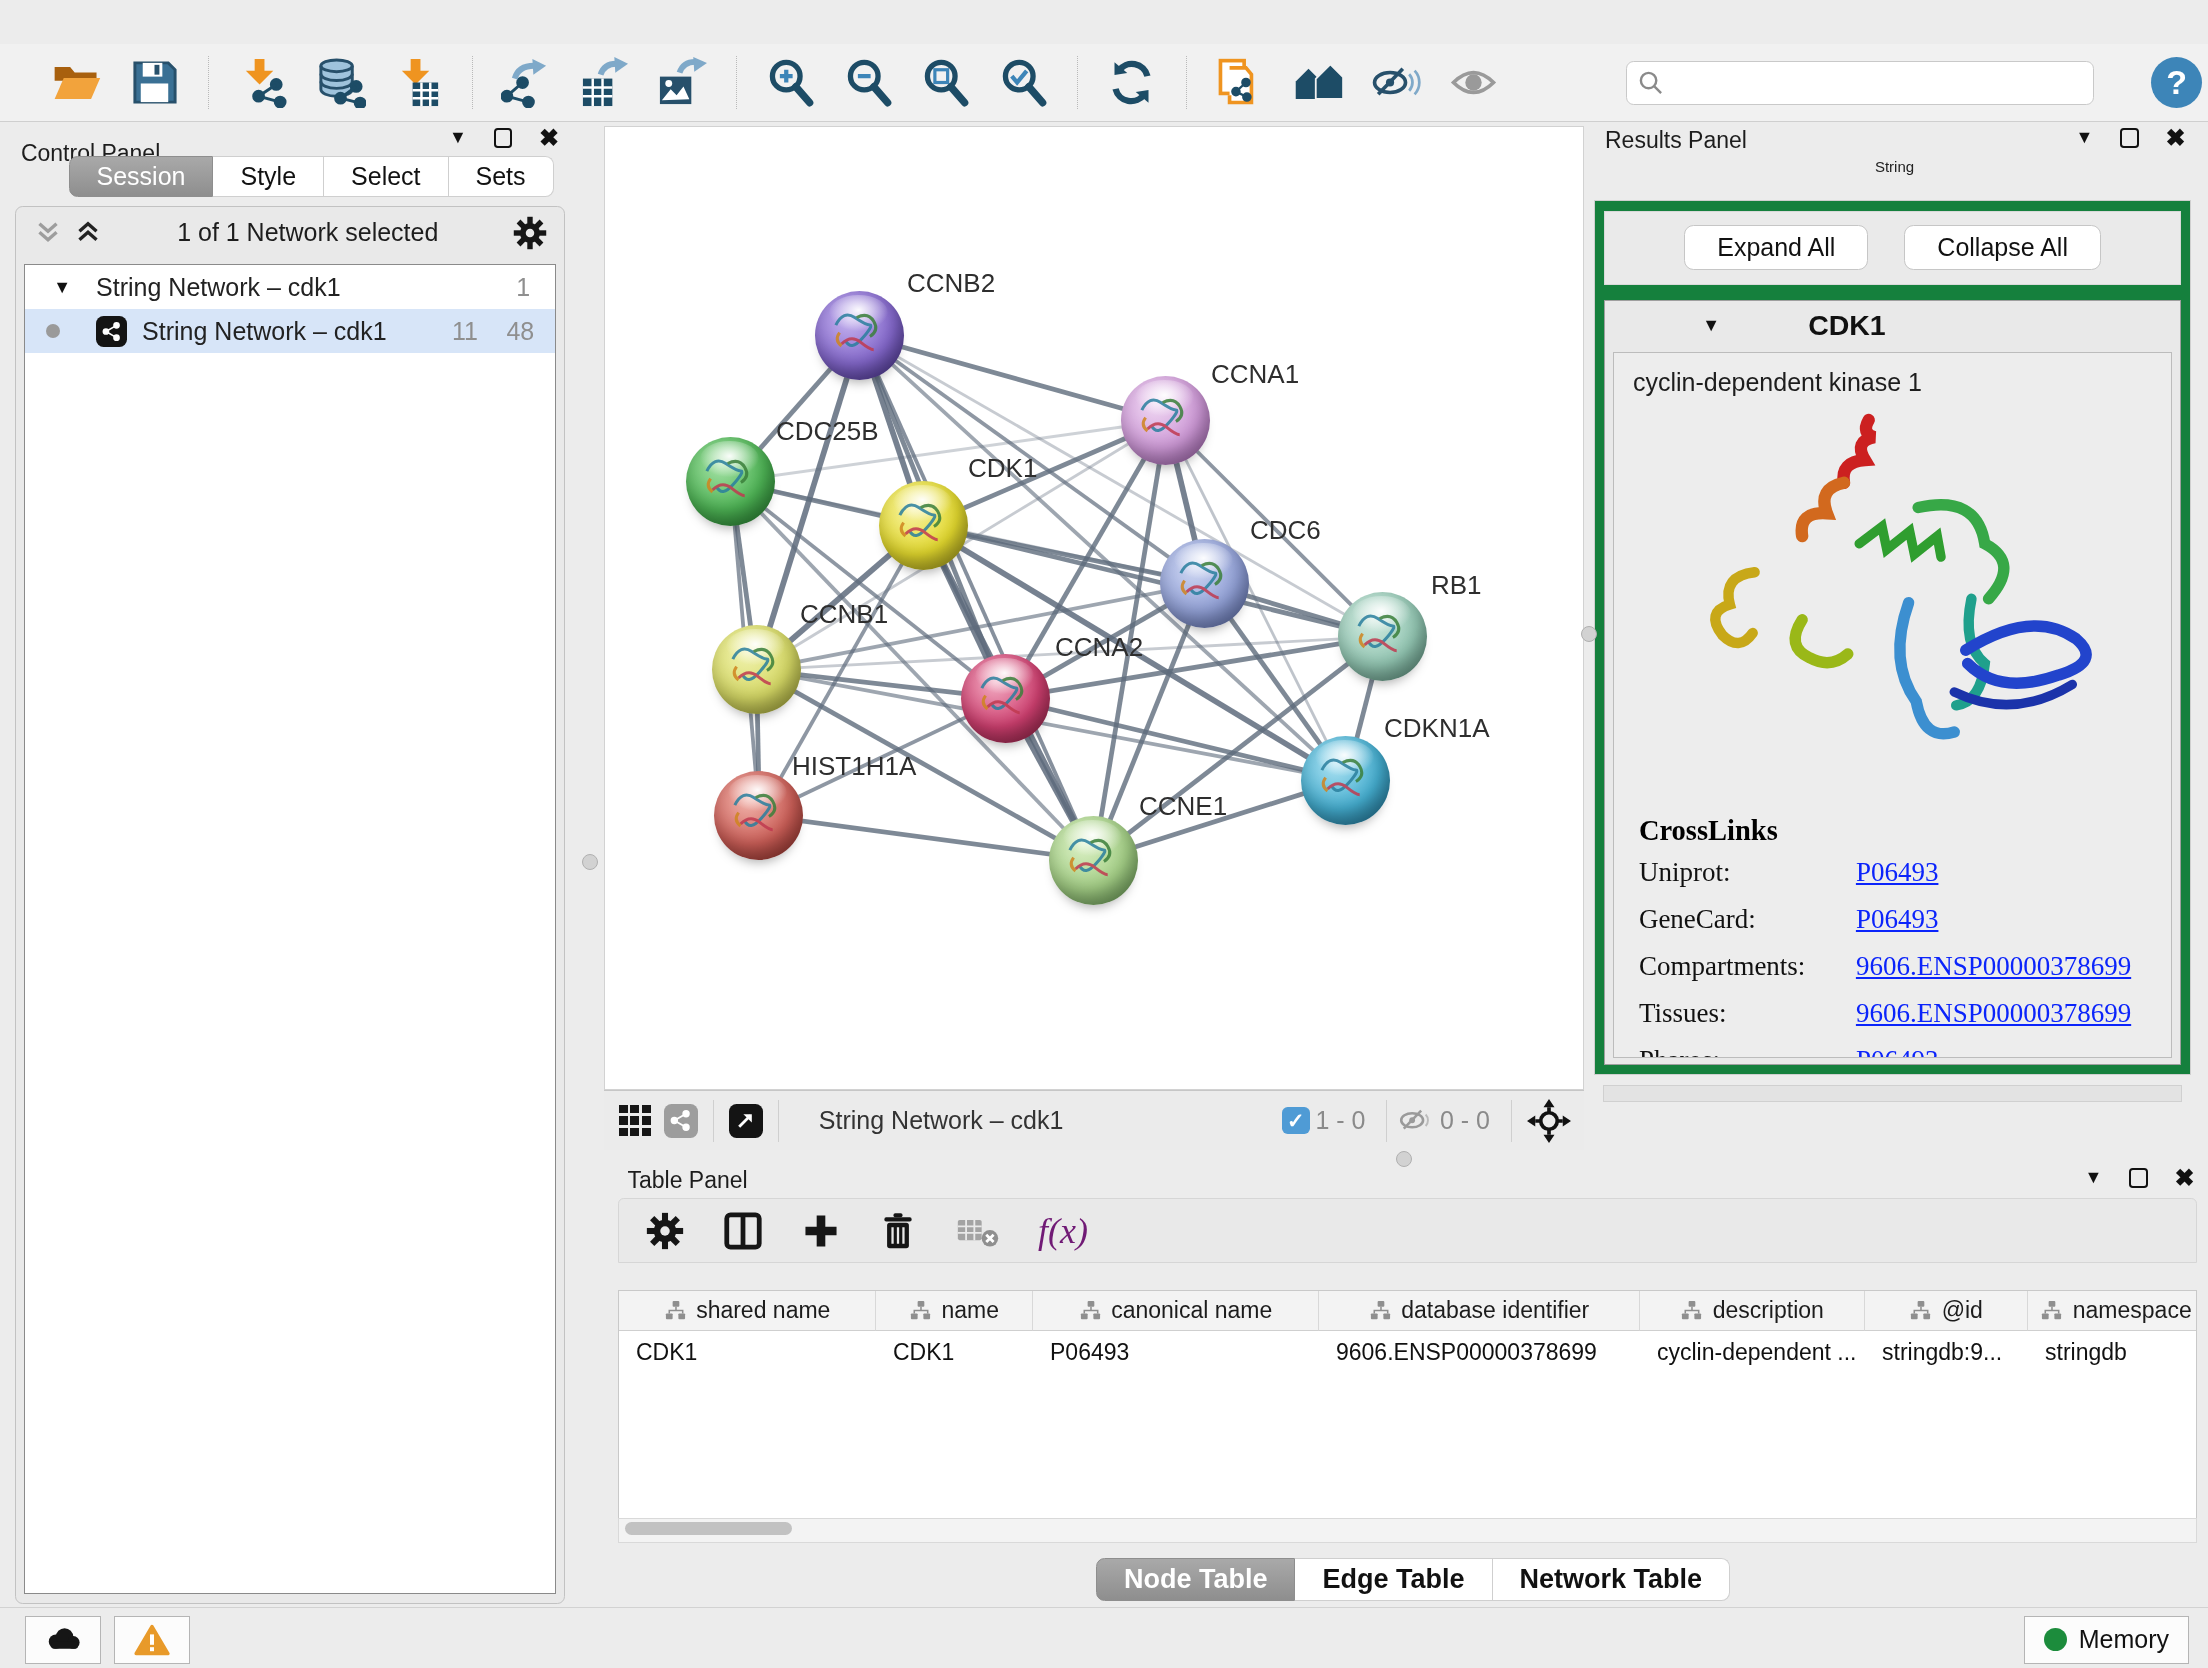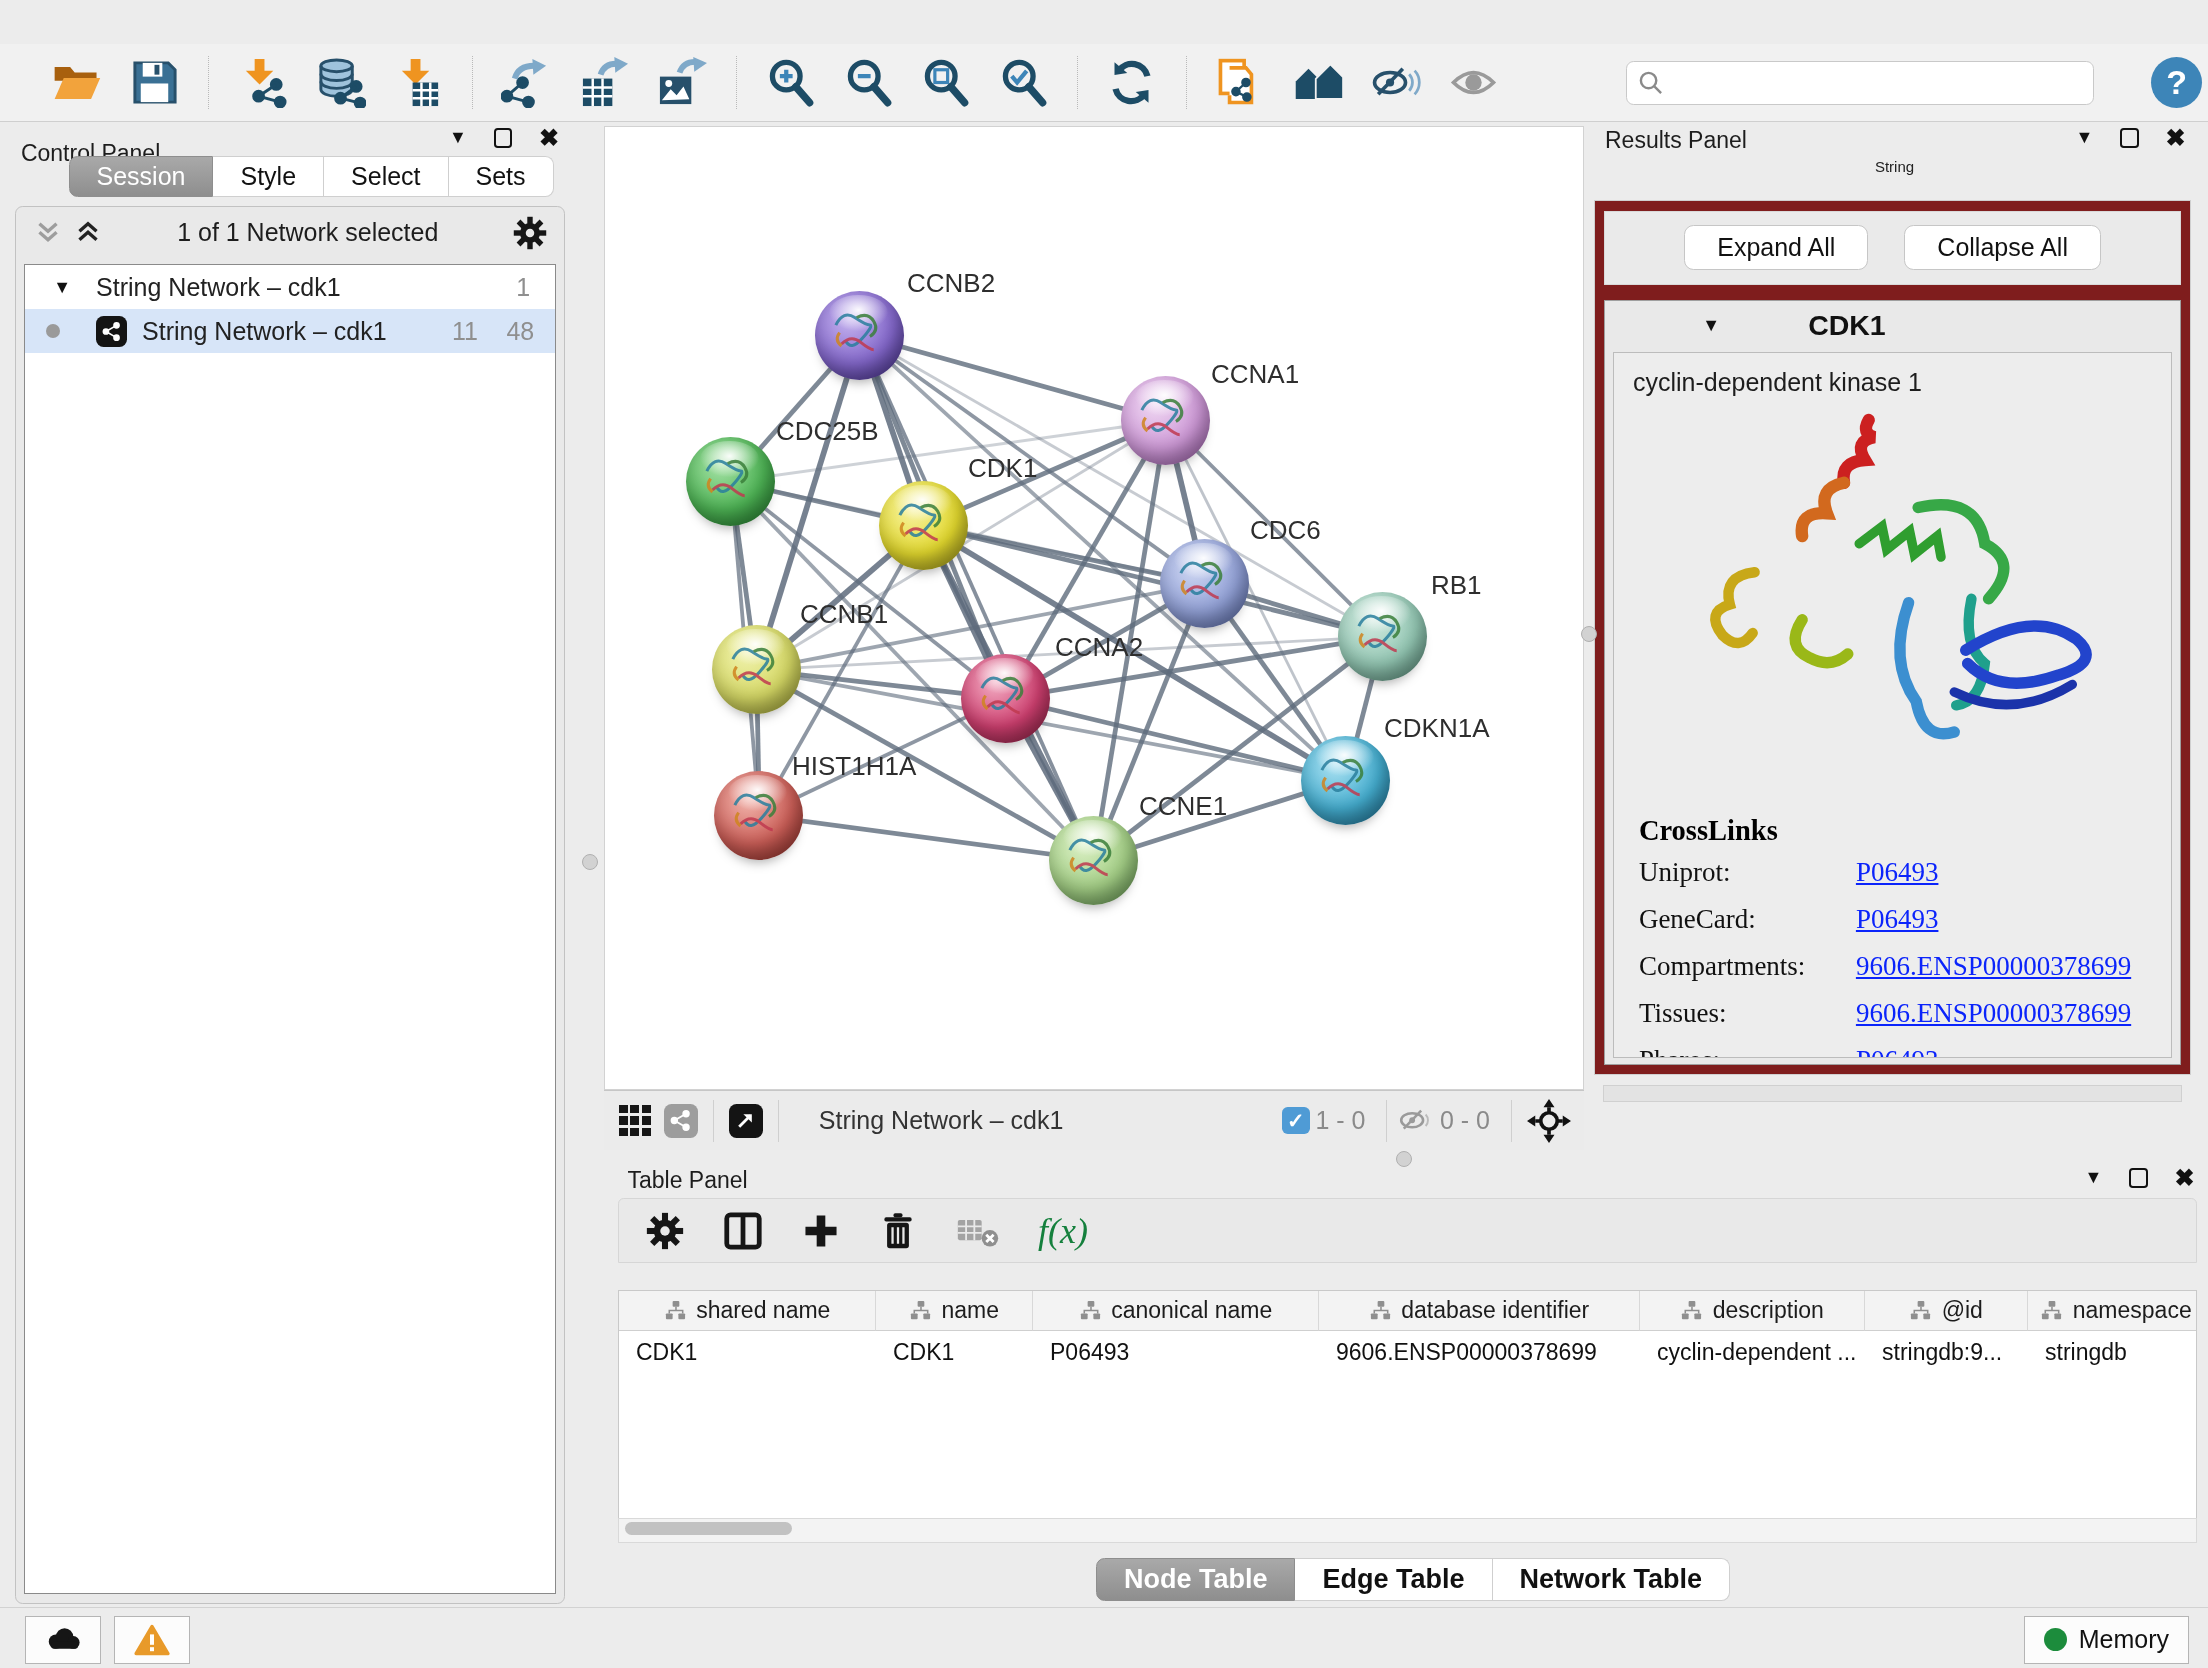--- a/index.html
+++ b/index.html
@@ -81,21 +81,21 @@
     justify-content:center;margin-left:13.3px;}
   #cv-name{margin-left:25px;color:#333;}
   .cv-num{color:#8a8a8a;margin:0 5.7px;}
   .checkbox{width:27.6px;height:27.6px;border-radius:5.7px;background:#4f9bd5;color:#fff;
     font-size:21px;font-weight:bold;display:flex;align-items:center;justify-content:center;}
 
   
   #results-panel{position:absolute;left:1590px;top:124px;width:609px;height:1012px;}
   #rp-tab{position:absolute;left:0;right:0;top:34px;display:flex;justify-content:center;}
   #rp-tab .seg-btn{border-radius:8.6px;}
-  #rp-body{position:absolute;left:3.8px;right:7.6px;top:76px;bottom:61px;background:#7f1d1d;
+  #rp-body{position:absolute;left:3.8px;right:7.6px;top:76px;bottom:61px;background:#15803d;
     border:1.9px solid #cfcfcf;}
   #rp-expand-box{margin:9.5px;height:72px;border:1.9px solid #d9d9d9;background:#eaeaea;
     display:flex;align-items:center;justify-content:center;gap:36px;}
   .rp-btn{font-size:25px;background:#fff;border:1.9px solid #c6c6c6;border-radius:9.5px;
     padding:6.7px 32px;color:#111;}
   #gene-box{position:absolute;left:9.5px;right:9.5px;top:99px;bottom:9.5px;
     border:1.9px solid #9f9f9f;background:#e9e9e9;}
   #gene-head{height:48px;display:flex;align-items:center;padding-left:97px;gap:88px;}
   #gene-name{font-size:28.5px;font-weight:bold;color:#111;}
   #gene-content{position:absolute;left:7.6px;right:7.6px;top:51px;bottom:5.7px;background:#ededed;
@@ -107,21 +107,21 @@
   .cl-row{display:flex;font-size:27px;margin-bottom:16px;}
   .cl-row .cl-label{width:217px;color:#111;}
   .cl-row a{color:#0b24fb;text-decoration:underline;}
   #rp-hscroll{margin:3.8px 9.5px 0 9.5px;height:15px;background:#e3e3e3;border:1px solid #d0d0d0;}
 
   
   #table-panel{position:absolute;left:618px;top:1164px;width:1590px;height:441px;}
   #tp-toolbar{position:absolute;left:0px;right:11.4px;top:34px;height:65px;background:#e9e9e9;
     border:1.9px solid #d6d6d6;border-radius:5.7px 5.7px 0 0;display:flex;align-items:center;
     gap:38px;padding-left:27px;box-sizing:border-box;}
-  .fx{font-family:"Liberation Serif",serif;font-style:italic;font-size:36px;color:#15803d;}
+  .fx{font-family:"Liberation Serif",serif;font-style:italic;font-size:36px;color:#701a75;}
   #tp-table{position:absolute;left:0px;right:11.4px;top:126px;height:228px;background:#fff;
     border:1.9px solid #c9c9c9;overflow:hidden;}
   .tr{display:flex;}
   .th{height:40px;background:#f3f3f3;border-bottom:1.9px solid #cfcfcf;border-right:1px solid #d8d8d8;
     display:flex;align-items:center;justify-content:center;gap:9.5px;font-size:23px;color:#1c1c1c;
     box-sizing:border-box;flex:0 0 auto;}
   .td{height:42px;display:flex;align-items:center;padding-left:17px;font-size:23px;color:#111;
     box-sizing:border-box;flex:0 0 auto;}
   #tp-hscroll{position:absolute;left:0;right:11.4px;top:354px;height:23px;background:#f3f3f3;
     border:1px solid #d9d9d9;}

